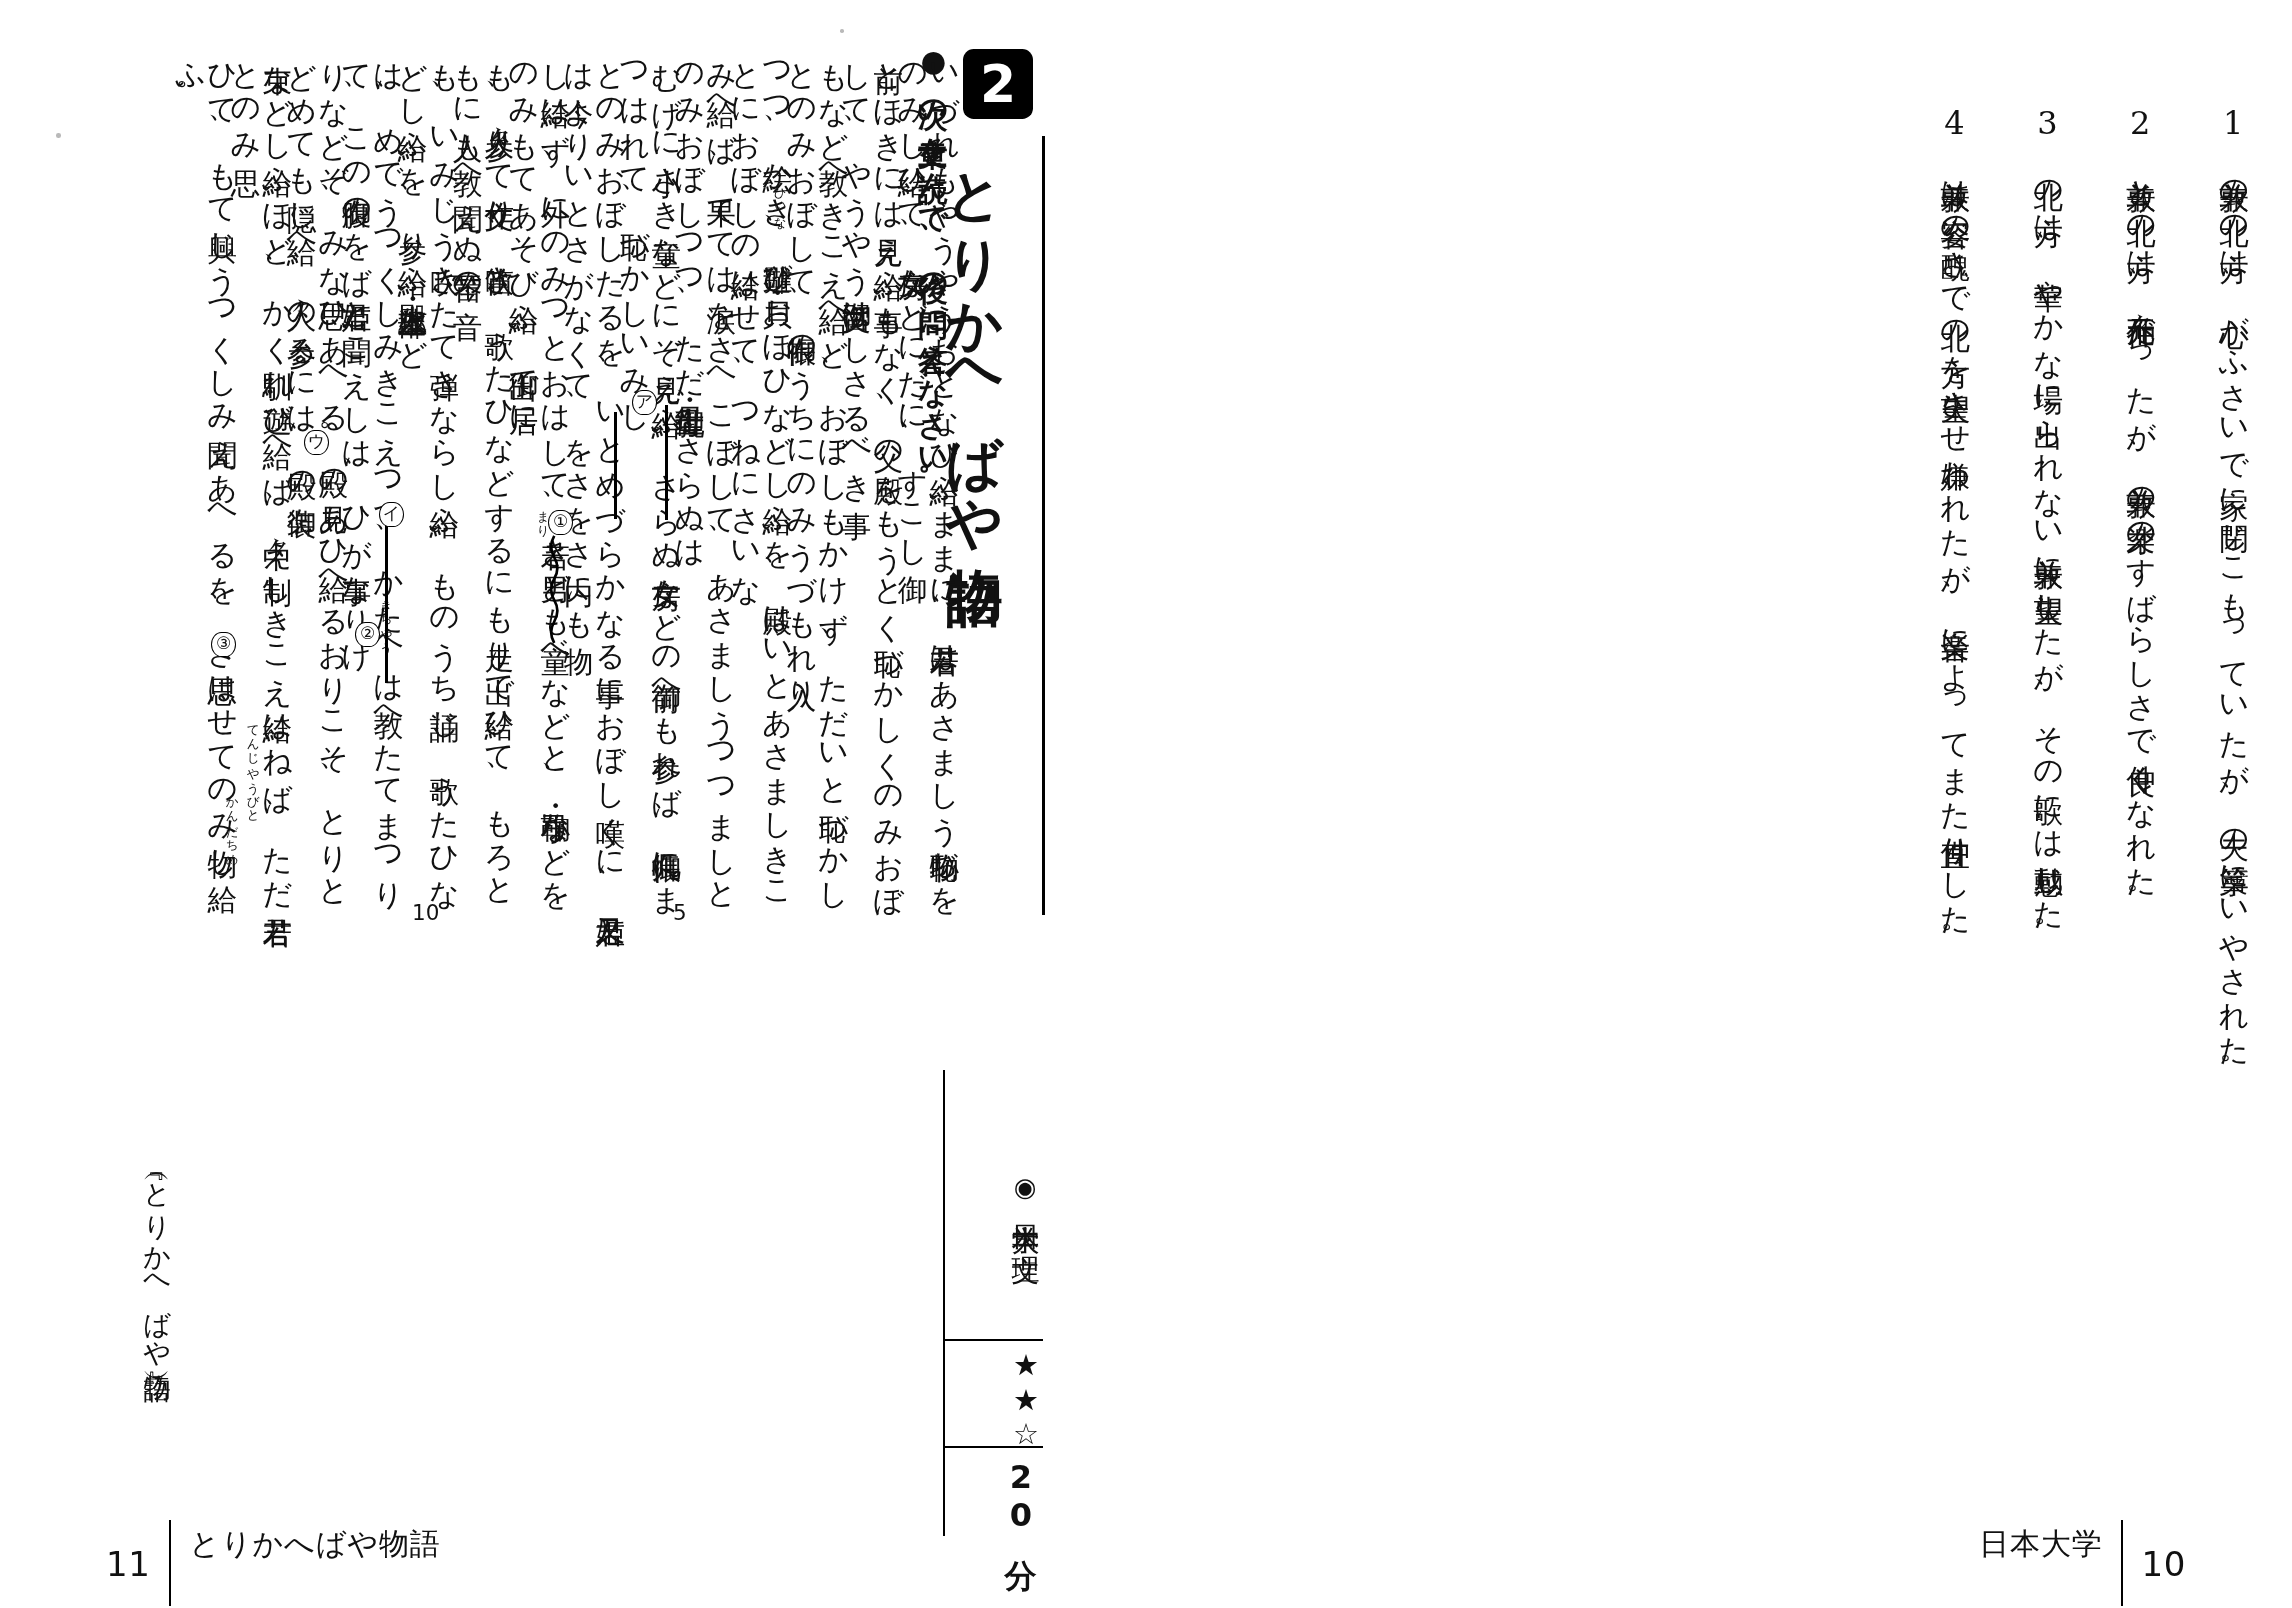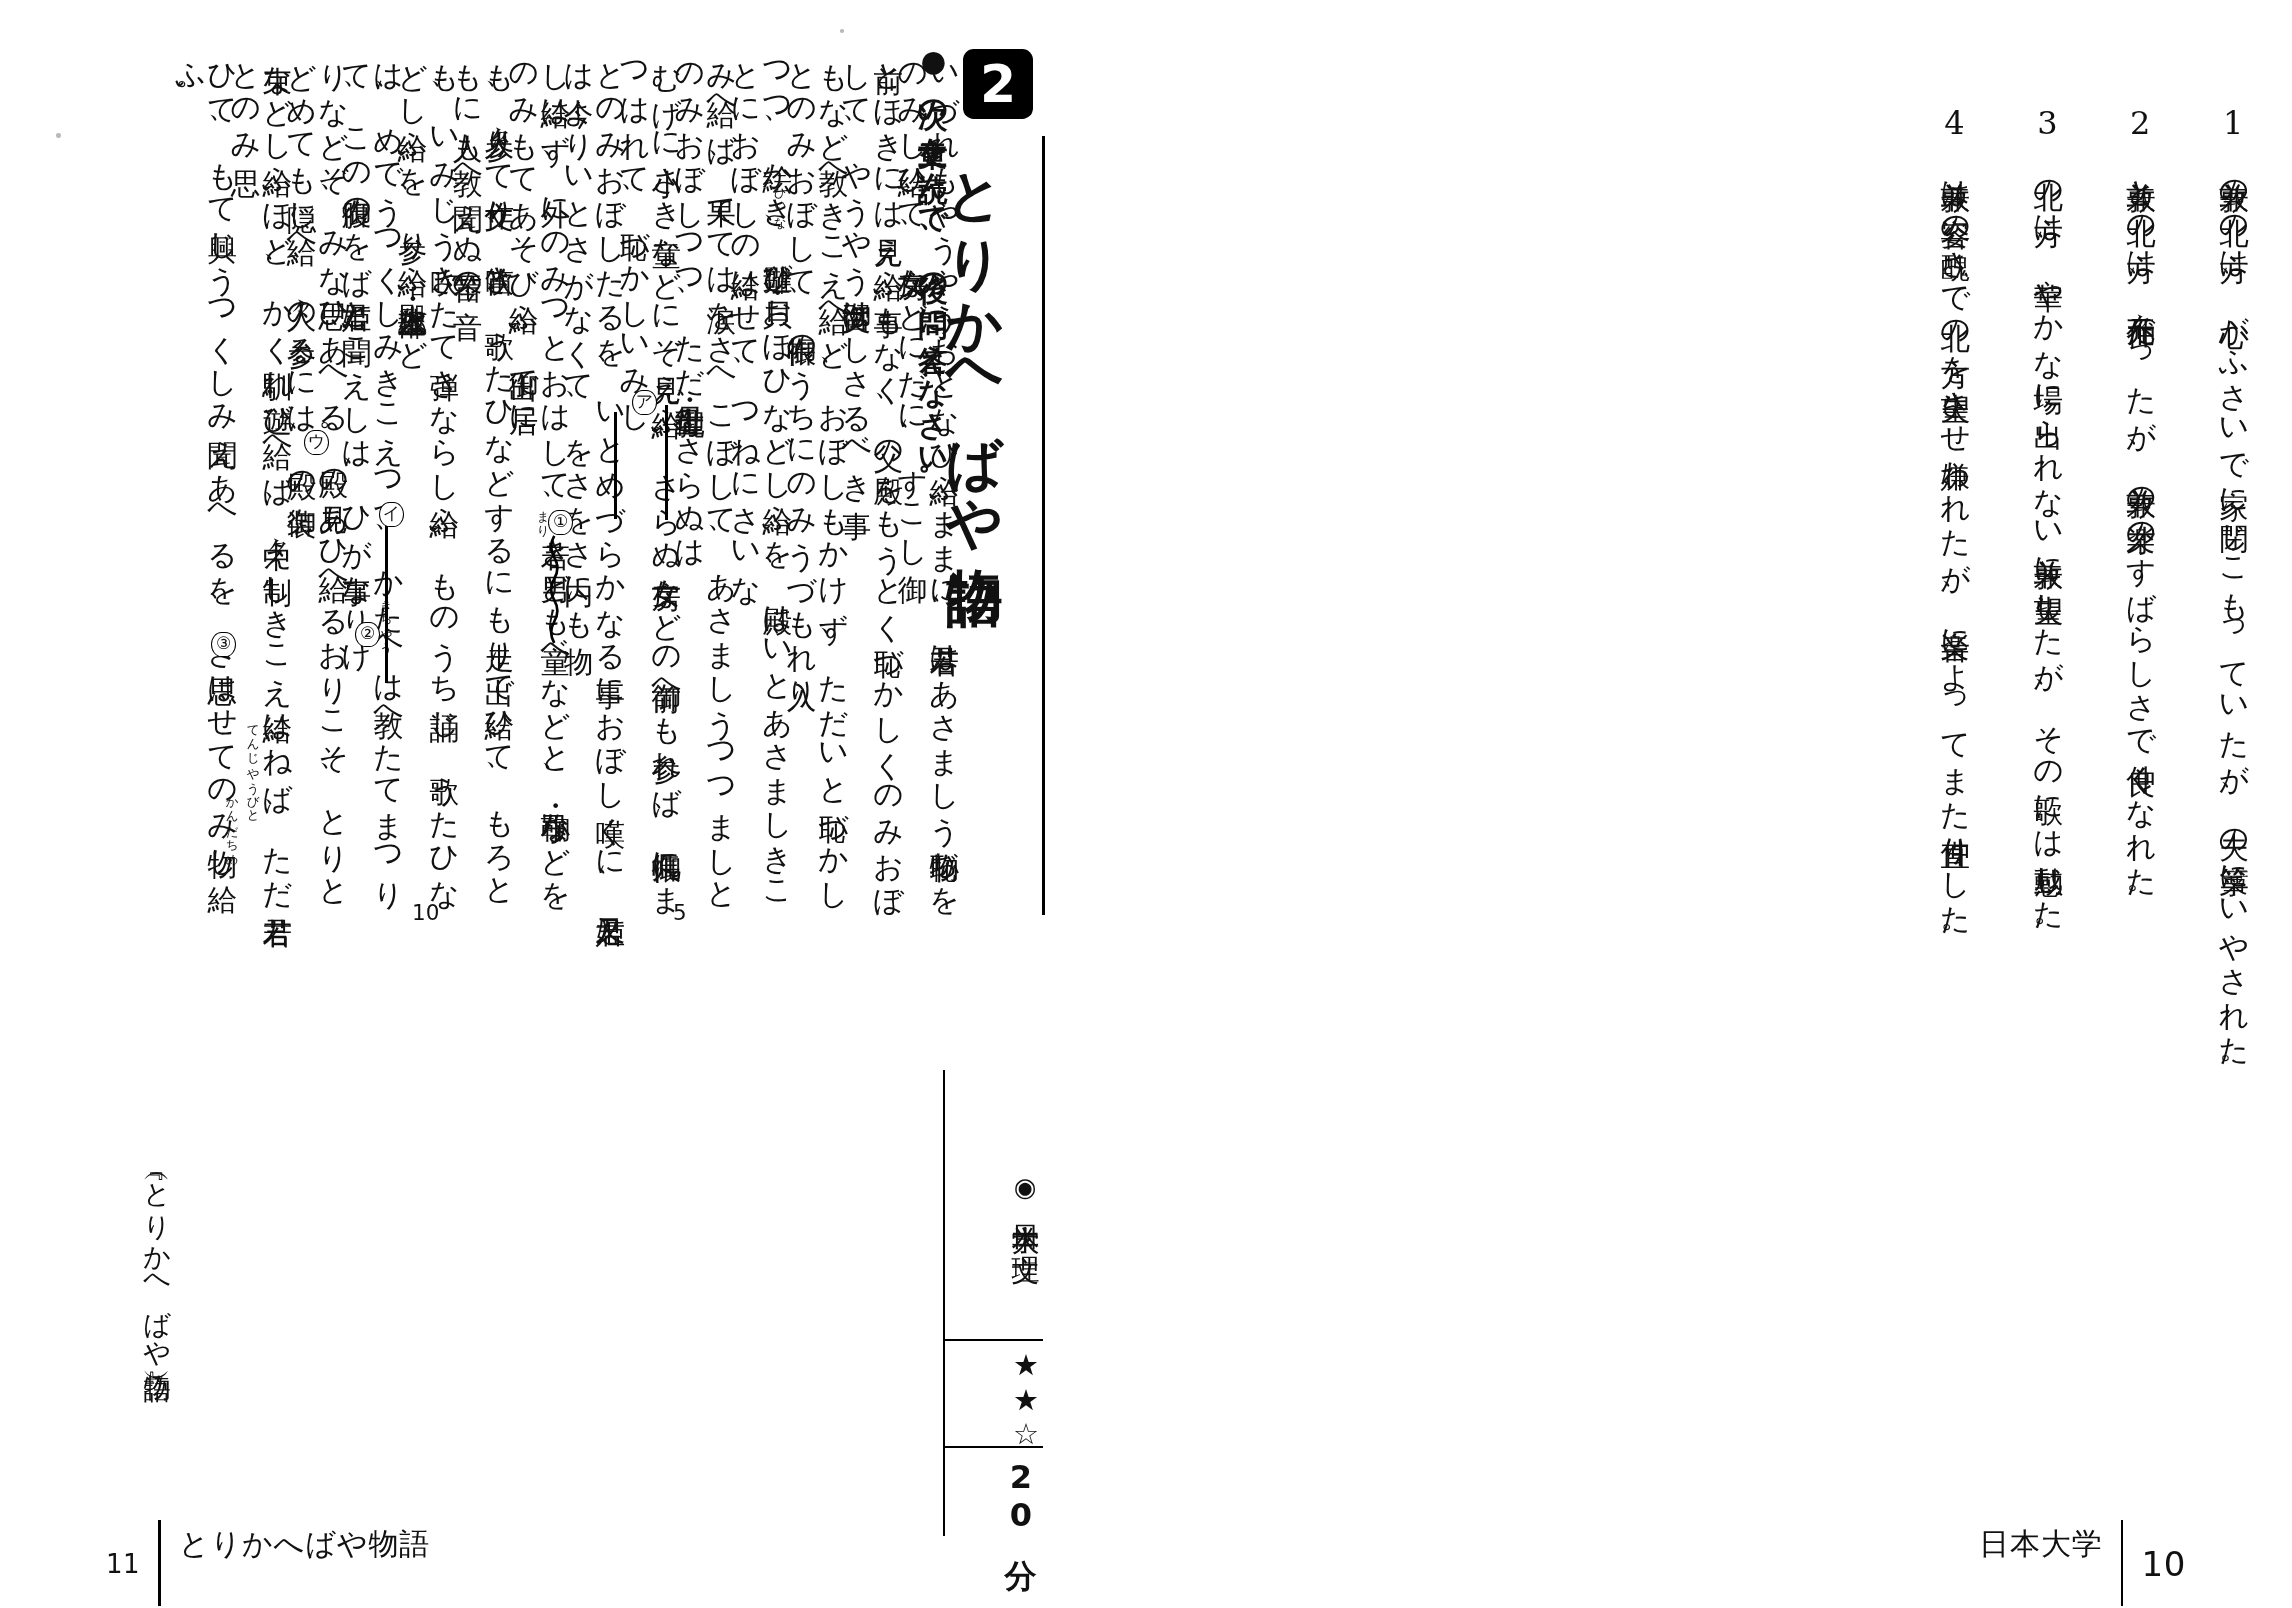--- a/index.html
+++ b/index.html
@@ -191,21 +191,21 @@
   #footer-left {
     position: absolute;
     left: 106px;
     top: 1522px;
     display: flex;
     align-items: center;
     gap: 18px;
     font-family: "DejaVu Sans", "Liberation Sans", sans-serif;
   }
   #footer-left .pg {
-    font-size: 26px;
+    font-size: 34px;
     letter-spacing: 0.02em;
   }
   #footer-left .divider {
     width: 2.7px;
     height: 86px;
     background: #000;
     margin-top: -1.8px;
   }
   #footer-left .ttl {
     font-size: 30px;

